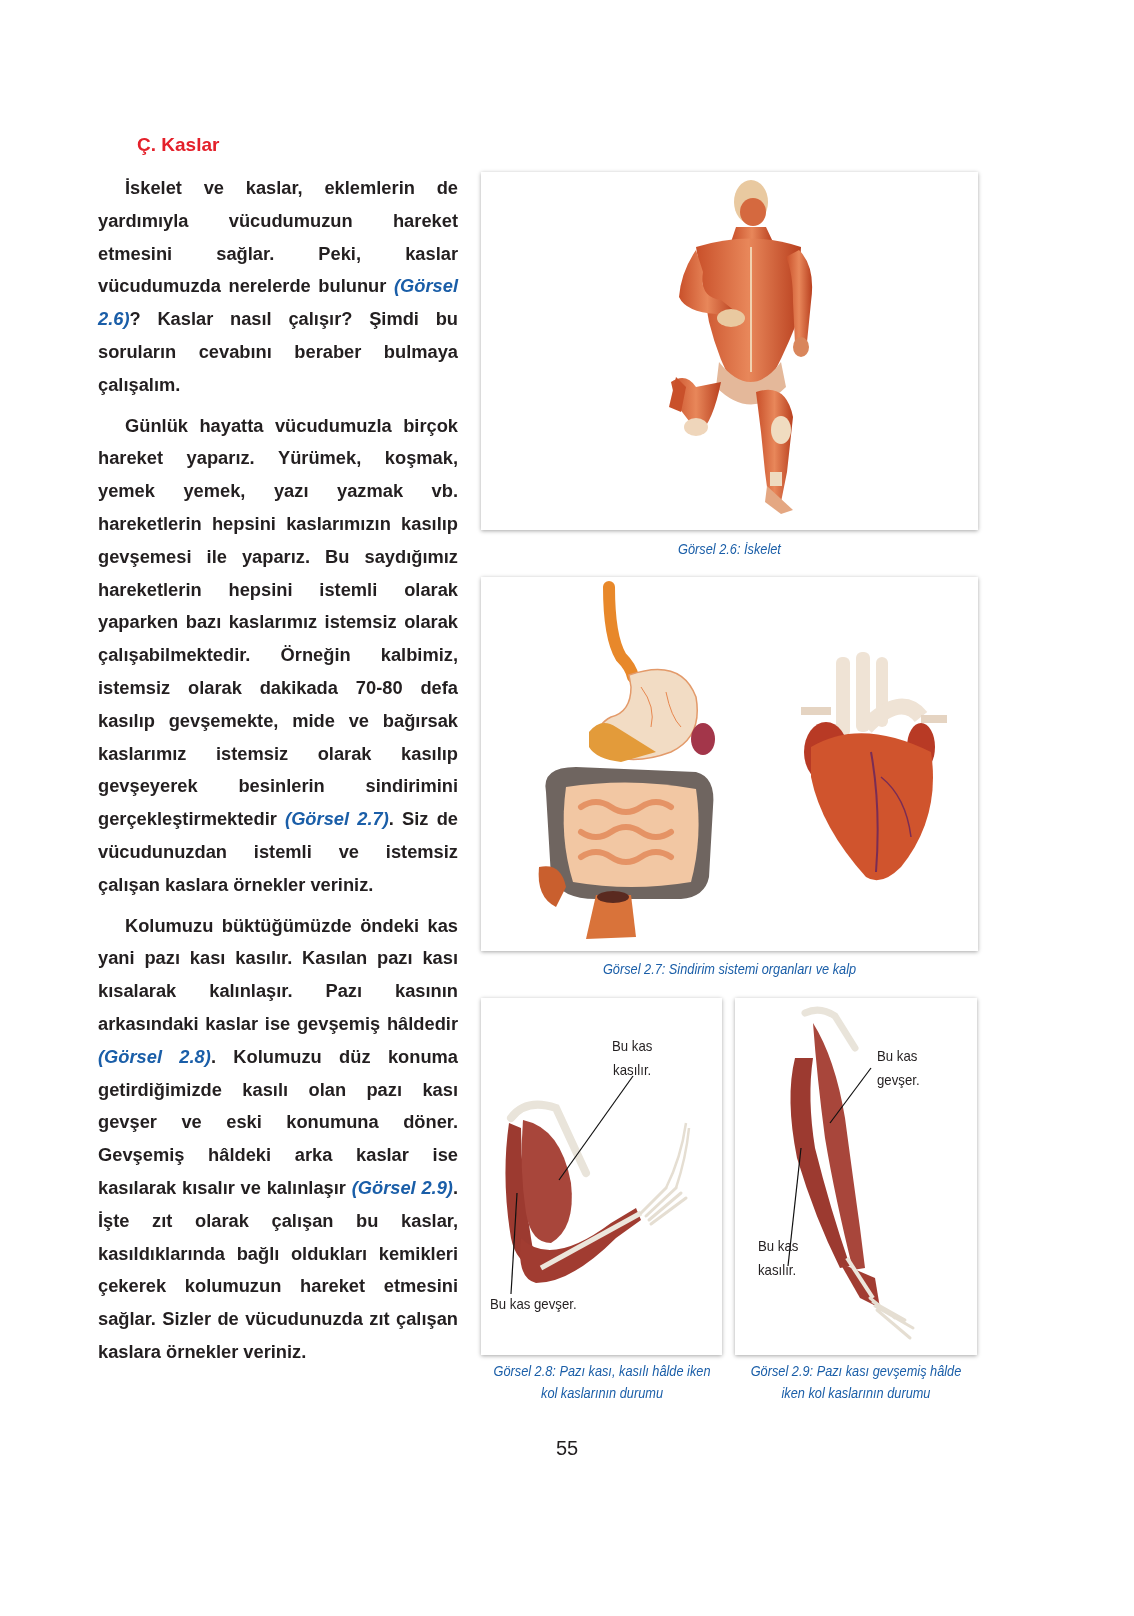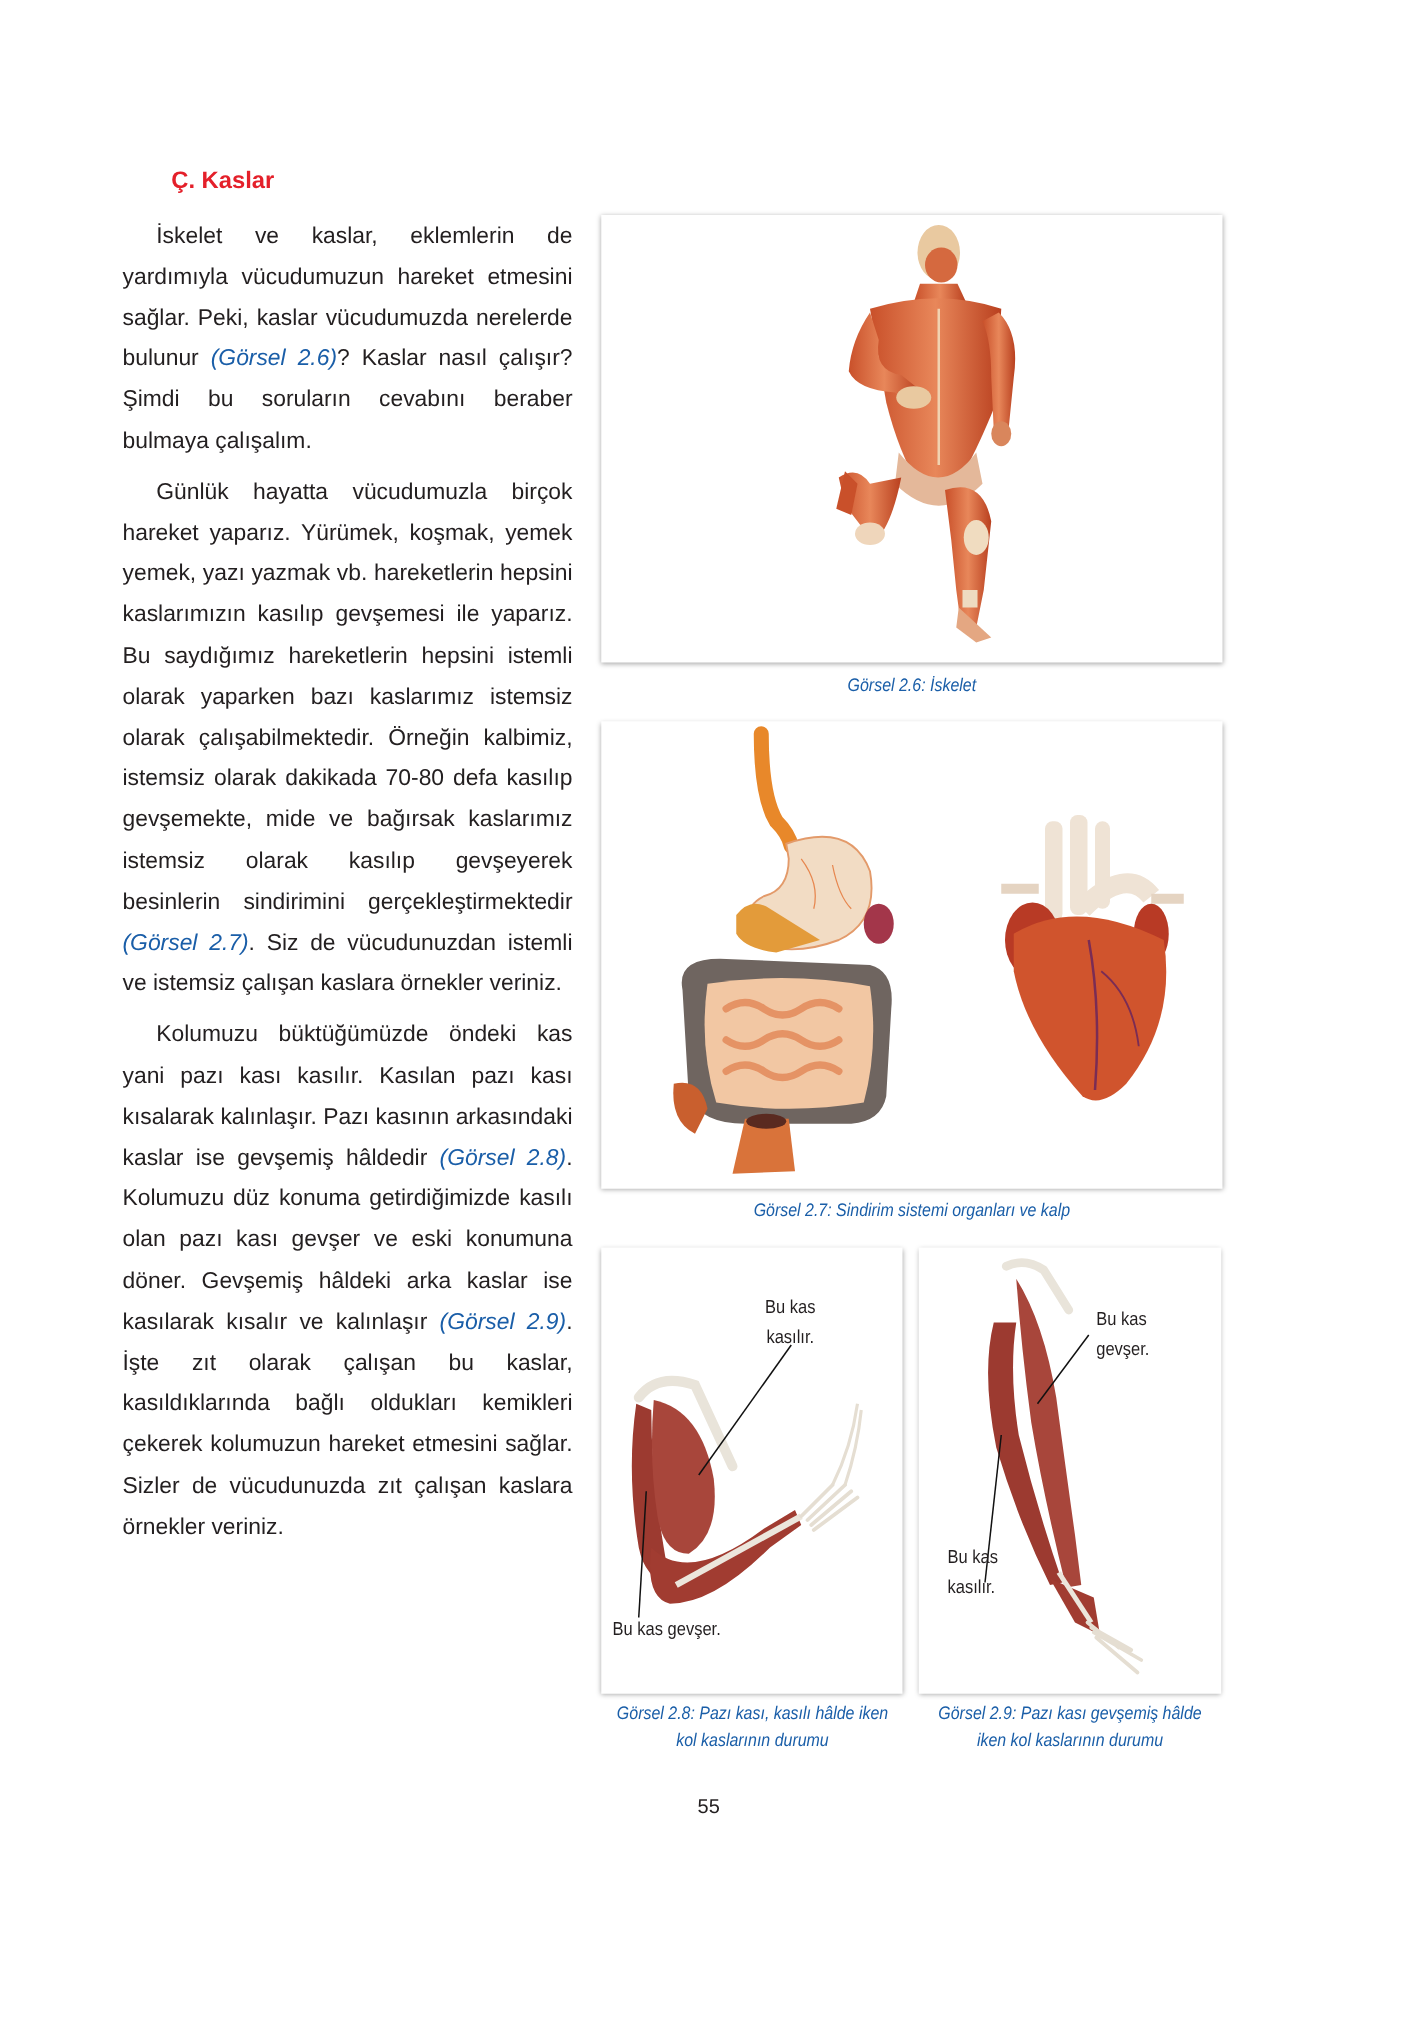--- a/index.html
+++ b/index.html
@@ -9,40 +9,40 @@
     .heading {
       position: absolute; left: 125px; top: 134px;
       font-family: "Liberation Sans", sans-serif; font-weight: bold;
       font-size: 19px; color: #e4202a; margin-left: 12px;
     }
 
     .text-col {
       position: absolute; left: 98px; top: 172px; width: 360px;
       font-size: 18.3px; line-height: 32.8px; color: #231f20;
     }
-    .para { text-align: justify; text-indent: 27px; margin-bottom: 8px; hyphens: manual; }
+    .para { text-align: justify; text-indent: 27px; margin-bottom: 8px; hyphens: manual; font-weight: bold; }
     .ref { color: #1a5ea8; font-style: italic; }
 
     .figure-box {
       position: absolute; background: #fff;
       box-shadow: 0 1px 4px rgba(0,0,0,0.35);
     }
     .caption {
       position: absolute; text-align: center;
       font-family: "Liberation Sans", sans-serif; font-style: italic;
       font-size: 14.5px; line-height: 22px; color: #1a5ea8;
       transform: scaleX(0.88); transform-origin: center;
     }
     .label {
       position: absolute; font-size: 15px; line-height: 24px; color: #231f20;
       transform: scaleX(0.88); transform-origin: left center; white-space: nowrap;
     }
     .page-number {
       position: absolute; left: 0; width: 1134px; top: 1437px;
-      text-align: center; font-size: 16px; color: #231f20;
+      text-align: center; font-size: 20px; color: #231f20;
     }
     svg { display: block; }
   </style>
 </head>
 <body>
 
 <div class="heading">Ç. Kaslar</div>
 
 <div class="text-col">
   <p class="para">

